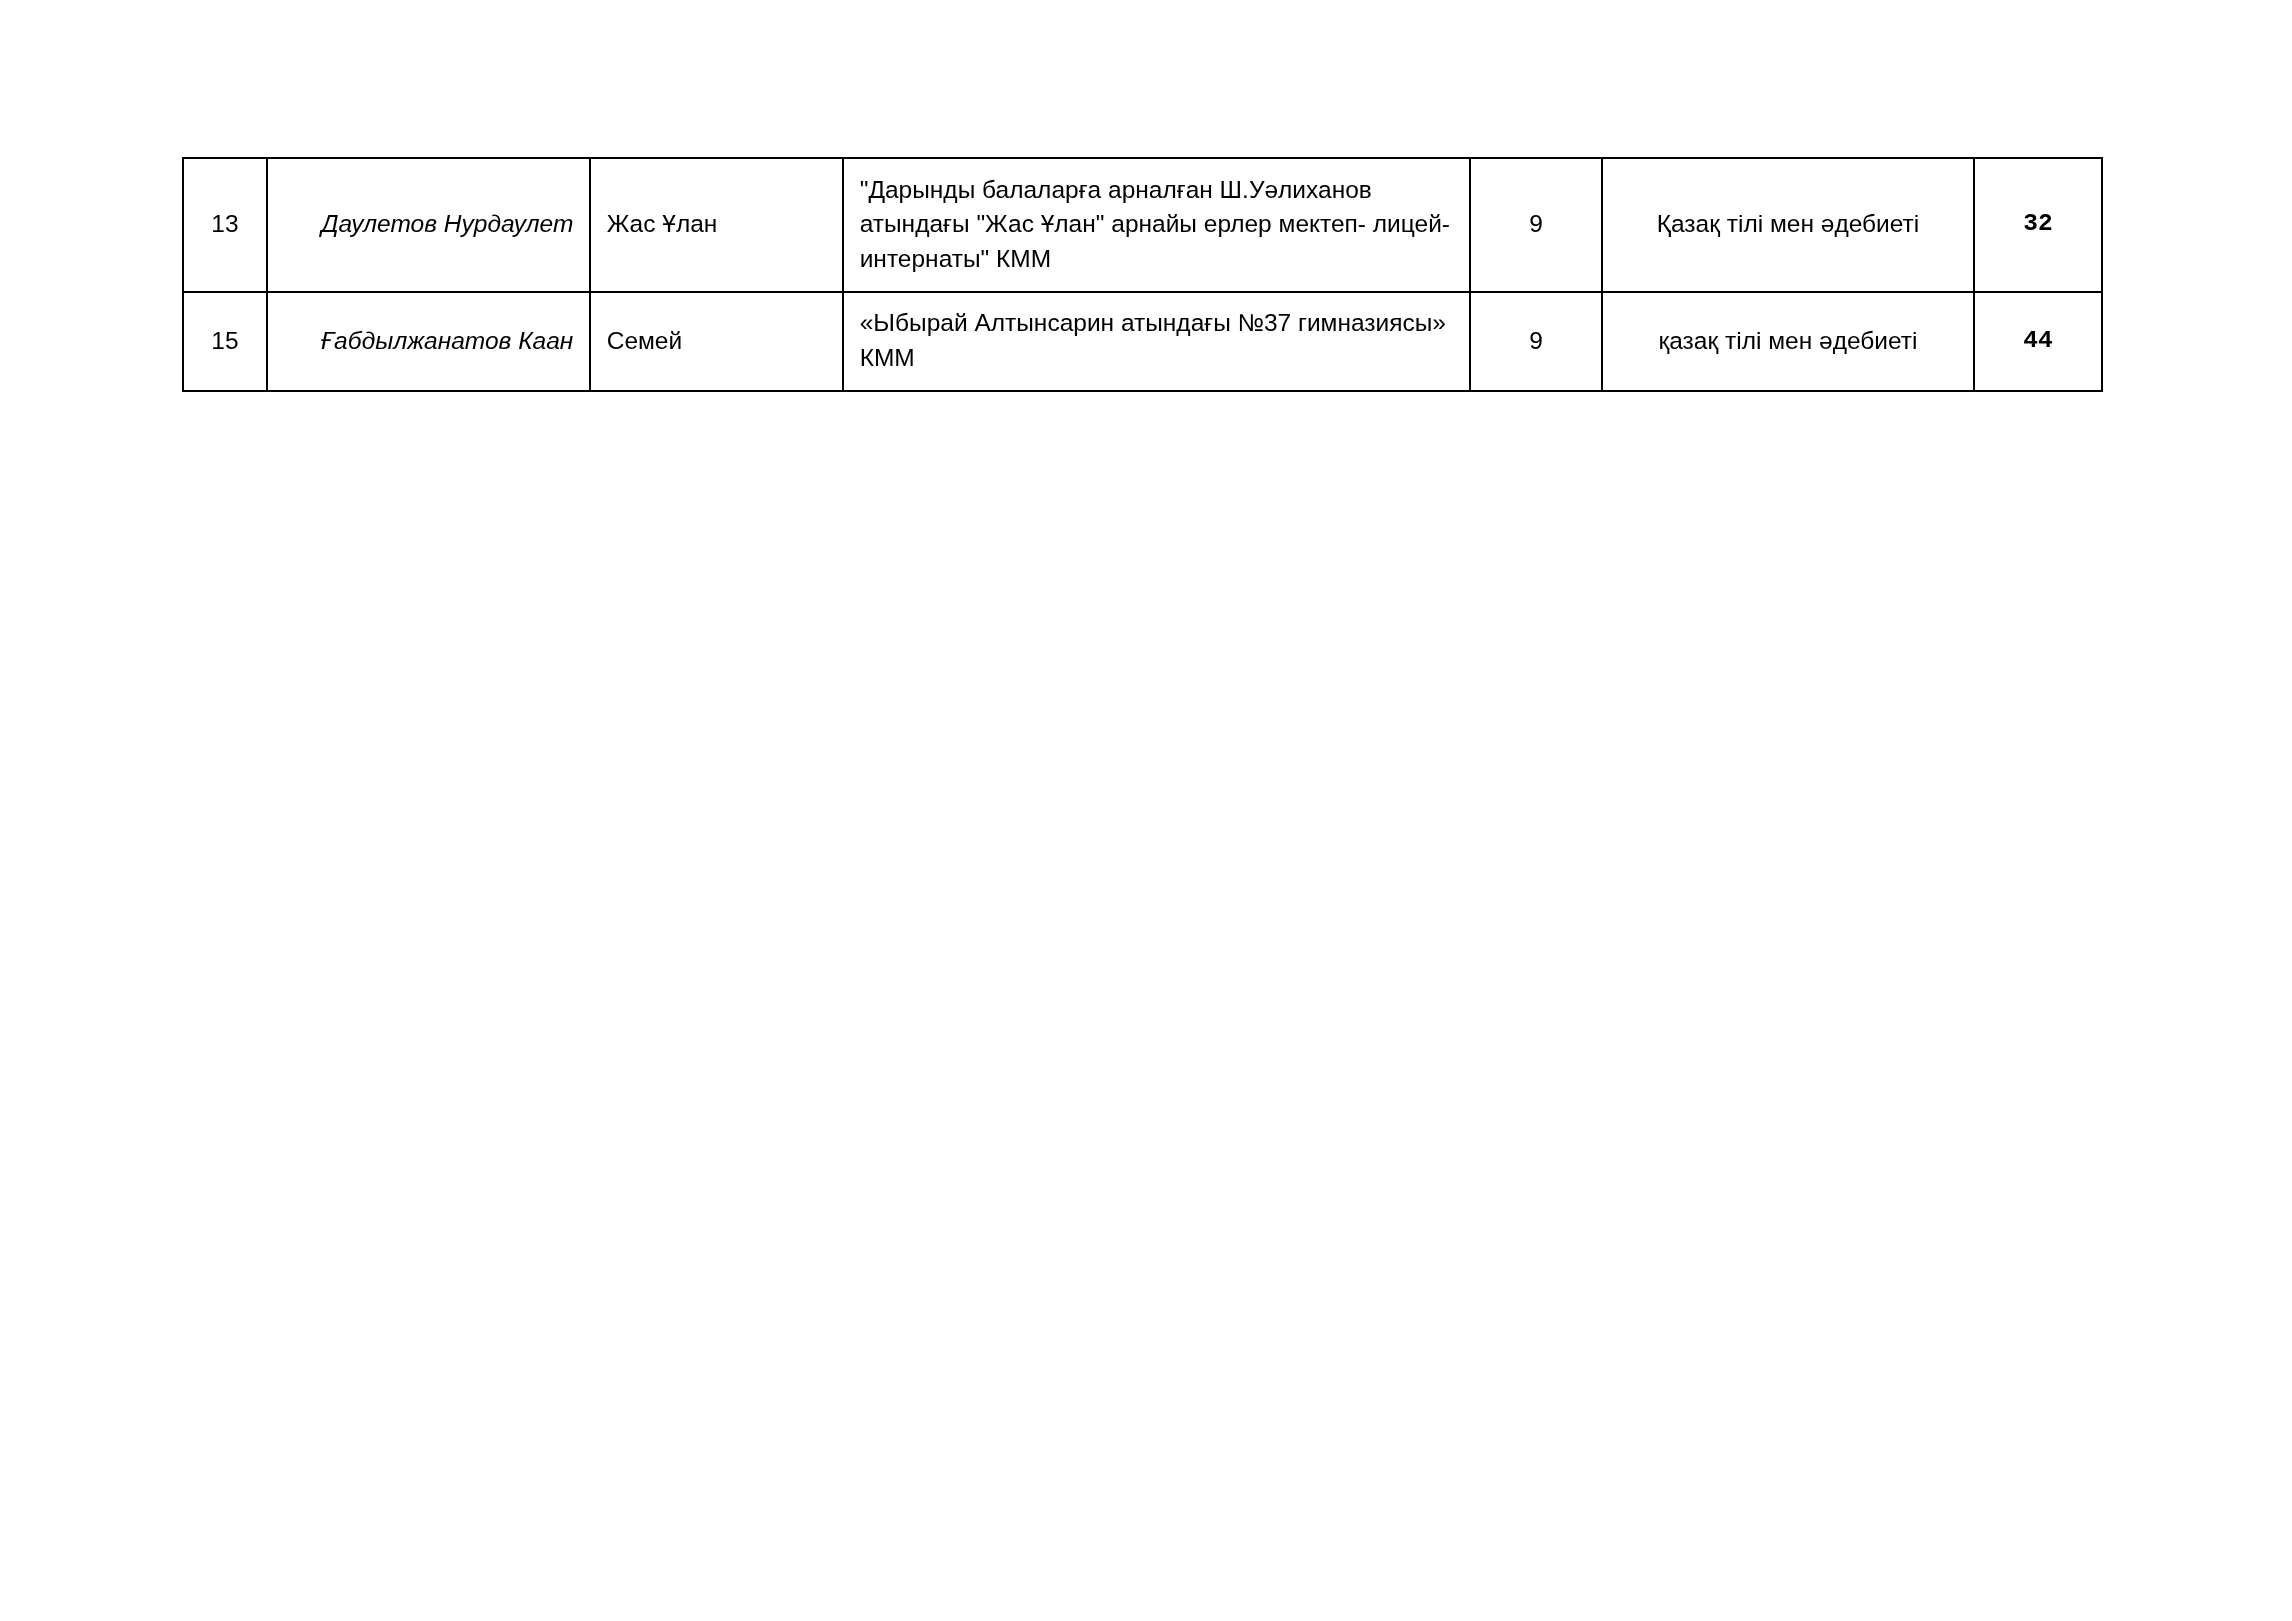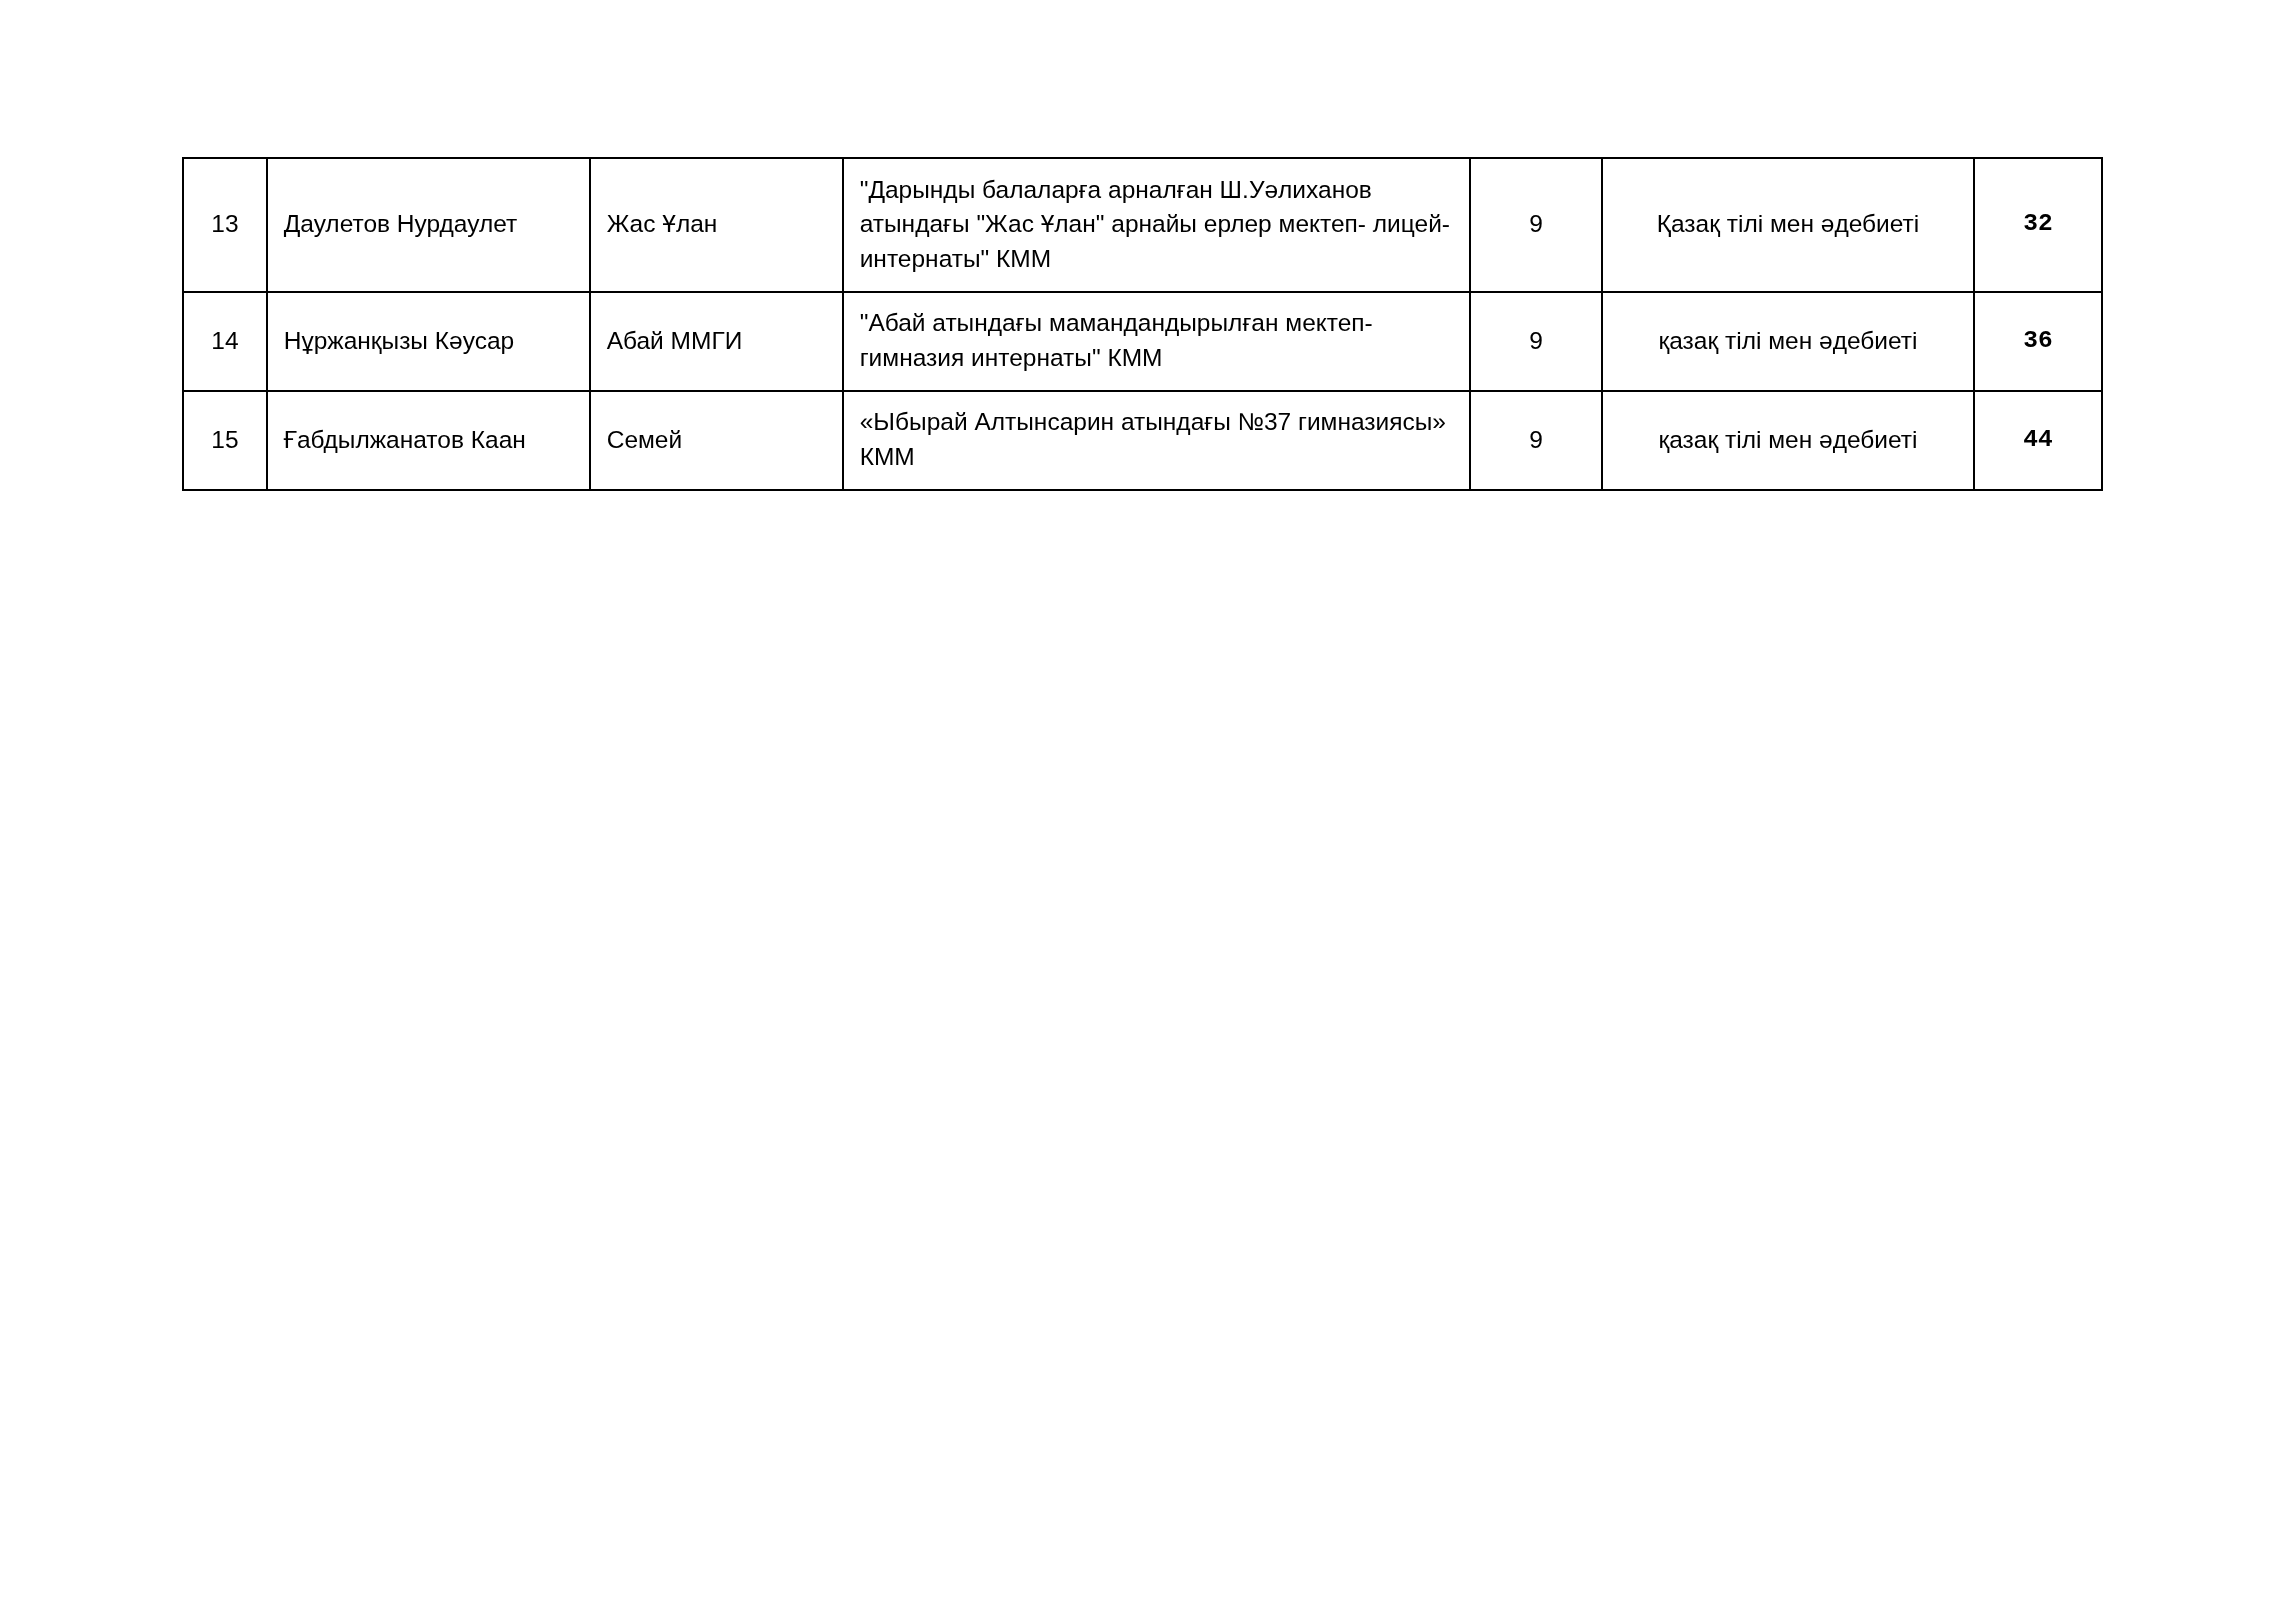--- a/index.html
+++ b/index.html
@@ -43,21 +43,21 @@
   
   col.c-num    { width: 84px; }
   col.c-name   { width: 323px; }
   col.c-region { width: 253px; }
   col.c-school { width: 627px; }
   col.c-class  { width: 132px; }
   col.c-subject{ width: 372px; }
   col.c-score  { width: 128px; }
 
   td.num      { text-align: center; }
-  td.name     { text-align: left; }
+  td.name     { text-align: right; font-style: italic; }
   td.region   { text-align: left; }
   td.school   { text-align: left; }
   td.cls      { text-align: center; }
   td.subject  { text-align: center; }
   td.score    { text-align: center; font-weight: bold; font-family: Liberation Mono, monospace; }
 
   
   tr.r1 td { height: 92px; }
   tr.r2 td { height: 69px; }
   tr.r3 td { height: 57px; }
@@ -81,29 +81,20 @@
       <tbody>
         <tr class="r1">
           <td class="num">13</td>
           <td class="name">Даулетов Нурдаулет</td>
           <td class="region">Жас Ұлан</td>
           <td class="school">"Дарынды балаларға арналған Ш.Уәлиханов атындағы "Жас Ұлан" арнайы ерлер мектеп- лицей-интернаты" КММ</td>
           <td class="cls">9</td>
           <td class="subject">Қазақ тілі мен әдебиеті</td>
           <td class="score">32</td>
         </tr>
-        <tr class="r2">
-          <td class="num">14</td>
-          <td class="name">Нұржанқызы Кәусар</td>
-          <td class="region">Абай ММГИ</td>
-          <td class="school">"Абай атындағы мамандандырылған мектеп-гимназия интернаты" КММ</td>
-          <td class="cls">9</td>
-          <td class="subject">қазақ тілі мен әдебиеті</td>
-          <td class="score">36</td>
-        </tr>
         <tr class="r3">
           <td class="num">15</td>
           <td class="name">Ғабдылжанатов  Каан</td>
           <td class="region">Семей</td>
           <td class="school">«Ыбырай Алтынсарин атындағы №37 гимназиясы» КММ</td>
           <td class="cls">9</td>
           <td class="subject">қазақ тілі мен әдебиеті</td>
           <td class="score">44</td>
         </tr>
       </tbody>

